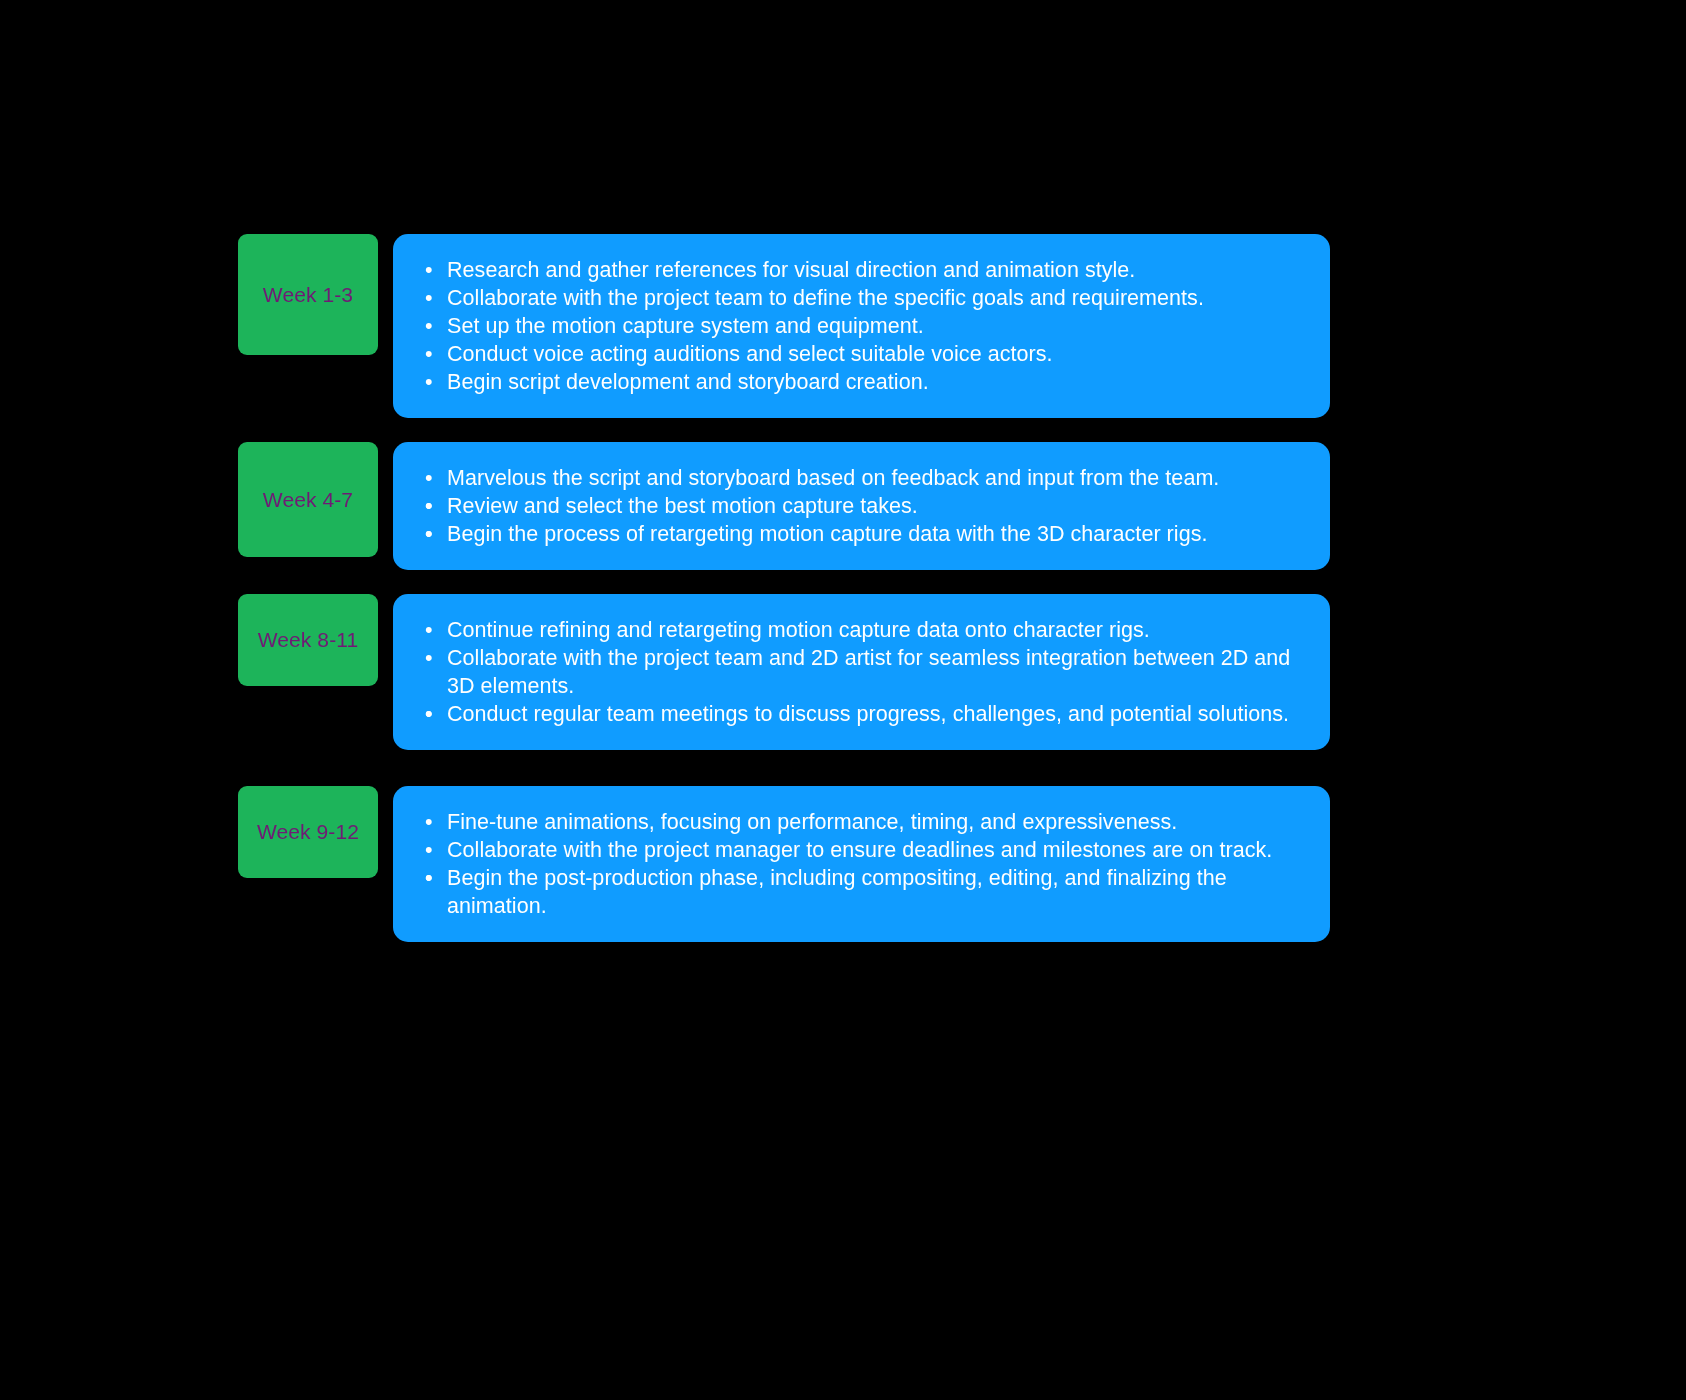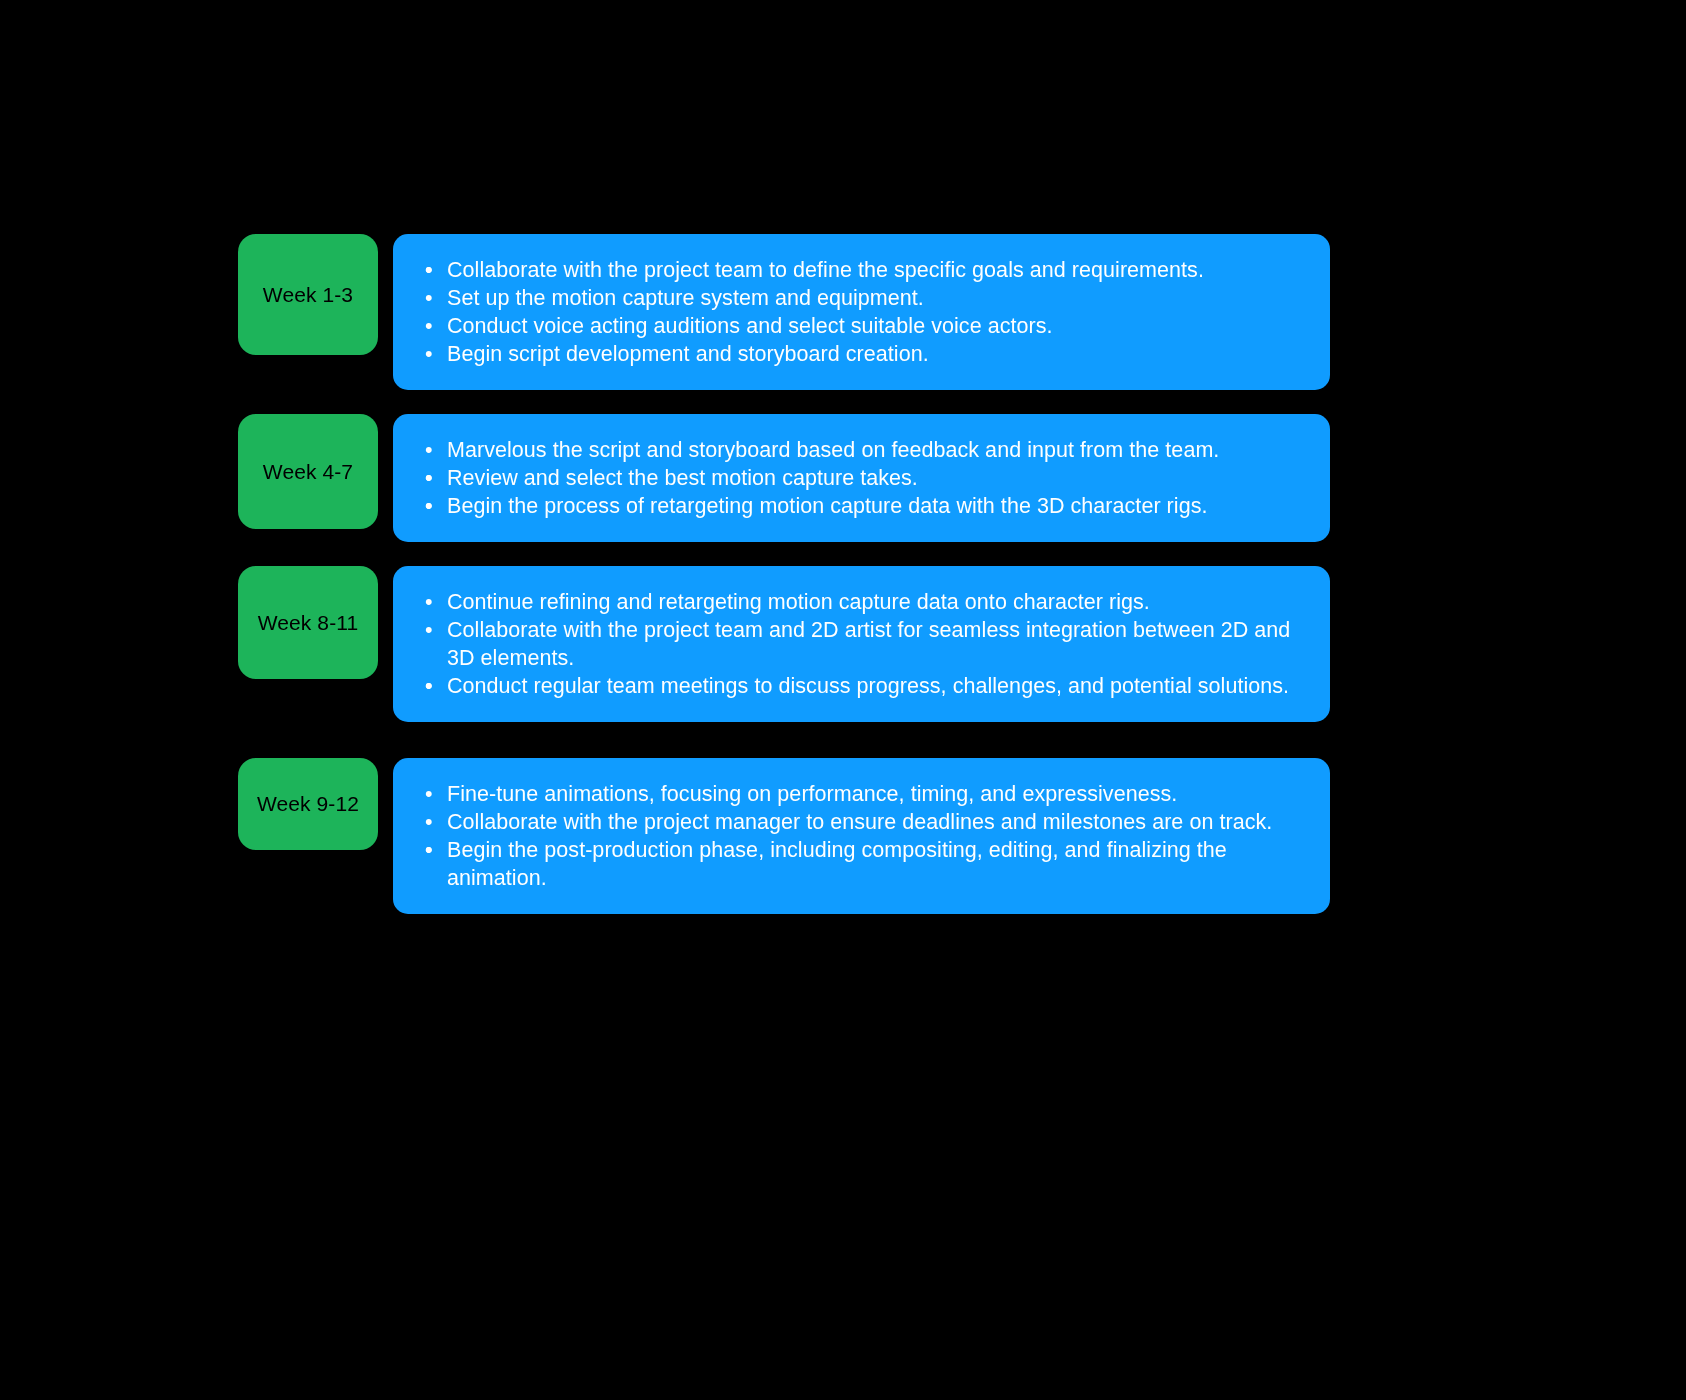--- a/index.html
+++ b/index.html
@@ -28,22 +28,22 @@
     display: flex;
     align-items: flex-start;
     margin-bottom: 24px;
   }
   .timeline-row:last-child { margin-bottom: 0; margin-top: 36px; }
 
   .period-badge {
     flex: 0 0 140px;
     width: 140px;
     background: #1DB45A;
-    color: #000000;
-    border-radius: 18px;
+    color: #701a75;
+    border-radius: 9px;
     font-size: 21px;
     line-height: 1.2;
     text-align: center;
     display: flex;
     align-items: center;
     justify-content: center;
     letter-spacing: 0.1px;
   }
 
   .spacer { flex: 0 0 15px; }
@@ -72,36 +72,36 @@
     position: absolute;
     left: 6px;
     top: 0;
     line-height: 28px;
     font-size: 21.5px;
   }
 
   
   .row-1 .period-badge { height: 121px; }
   .row-2 .period-badge { height: 115px; }
-  .row-3 .period-badge { height: 113px; }
+  .row-3 .period-badge { height: 92px; }
   .row-4 .period-badge { height: 92px; }
 </style>
 </head>
 <body>
 
 <div id="timeline">
 
   <div class="timeline-row row-1">
     <div class="period-badge">
       <span>Week 1-3</span>
     </div>
     <div class="spacer"></div>
     <div class="tasks-panel">
       <ul class="task-list">
-        <li class="task-item"><span class="bullet">•</span></li>
+        <li class="task-item"><span class="bullet">•</span><span>Research and gather references for visual direction and animation style.</span></li>
         <li class="task-item"><span class="bullet">•</span><span>Collaborate with the project team to define the specific goals and requirements.</span></li>
         <li class="task-item"><span class="bullet">•</span><span>Set up the motion capture system and equipment.</span></li>
         <li class="task-item"><span class="bullet">•</span><span>Conduct voice acting auditions and select suitable voice actors.</span></li>
         <li class="task-item"><span class="bullet">•</span><span>Begin script development and storyboard creation.</span></li>
       </ul>
     </div>
   </div>
 
   <div class="timeline-row row-2">
     <div class="period-badge">

